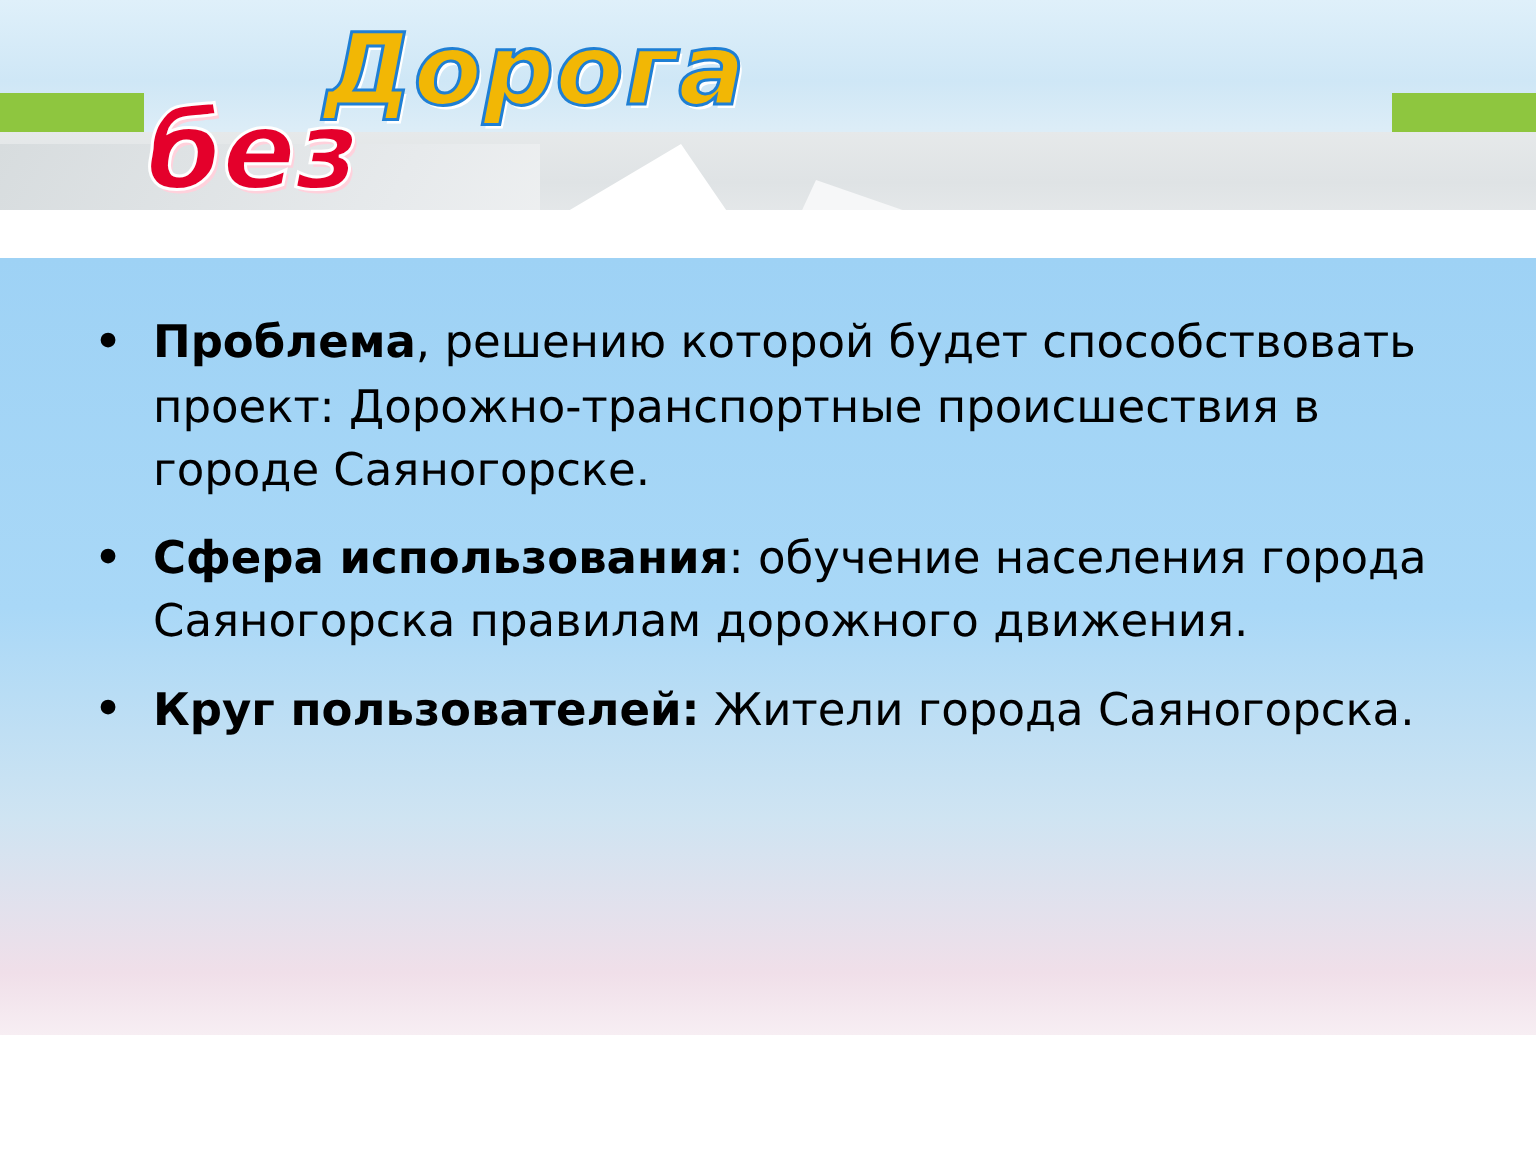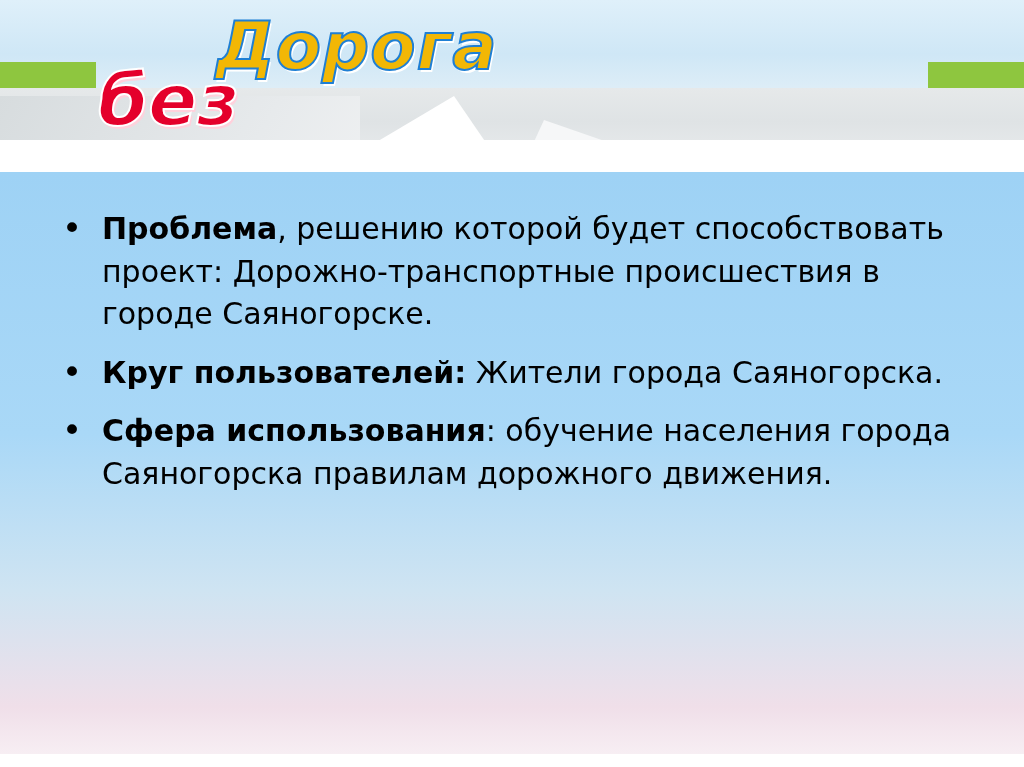--- a/index.html
+++ b/index.html
@@ -123,21 +123,21 @@
     text-shadow: 2px 3px 0 #cfd3ea;
     white-space: nowrap;
   }
 
   
   .content {
     position: absolute;
     left: 0;
     top: 172px;
     width: 1024px;
-    height: 582px;
+    height: 518px;
     background: linear-gradient(180deg, #9ed2f5 0%, #a9d8f7 45%, #cfe4f2 72%, #f0dfe9 92%, #f7eef3 100%);
   }
   .bullets {
     position: absolute;
     left: 44px;
     top: 36px;
     width: 930px;
     list-style: none;
     margin: 0;
     padding: 0;
@@ -184,21 +184,21 @@
       <span class="wa-bez">без</span>
     </div>
   </div>
 
   <div class="content">
     <ul class="bullets">
       <li class="bullet">
         <span class="b-strong">Проблема</span><span>, решению которой будет способствовать проект:  Дорожно-транспортные происшествия в городе Саяногорске.</span>
       </li>
       <li class="bullet spacer-top">
-        <span class="b-strong">Круг пользователей:</span><span> Жители города Саяногорска.</span>
+        <span class="b-strong">Сфера использования</span><span>: обучение населения города Саяногорска правилам дорожного движения.</span>
       </li>
       <li class="bullet spacer-top">
-        <span class="b-strong">Сфера использования</span><span>: обучение населения города Саяногорска правилам дорожного движения.</span>
+        <span class="b-strong">Круг пользователей:</span><span> Жители города Саяногорска.</span>
       </li>
     </ul>
   </div>
 
 </div>
 
 </body></html>

